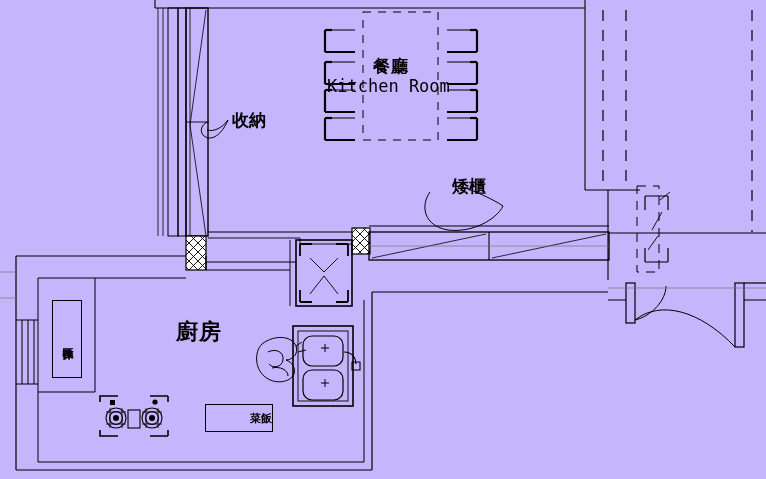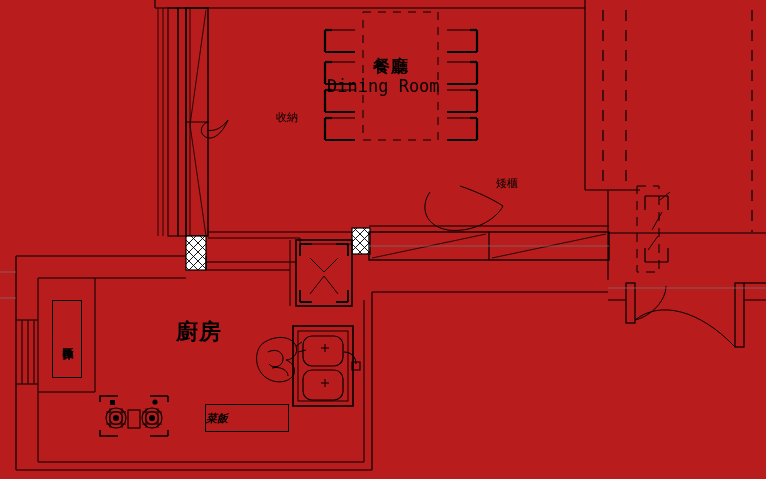--- a/index.html
+++ b/index.html
@@ -1,22 +1,22 @@
 <!DOCTYPE html>
 <html><head>
 <meta charset="utf-8">
 <style>
   html,body{margin:0;padding:0;background:#ffffff;}
   body{font-family:"Liberation Sans",sans-serif;}
-  #plan{position:relative;width:766px;height:479px;background:#b91c1c;overflow:hidden;}
+  #plan{position:relative;width:766px;height:479px;background:#c4b5fd;overflow:hidden;}
   #plan svg{position:absolute;left:0;top:0;}
   .lbl{position:absolute;color:#000;white-space:pre;line-height:1.05;}
   .room-cn{font-family:"DejaVu Sans",sans-serif;font-size:17px;font-weight:700;letter-spacing:1px;}
   .room-en{font-family:"DejaVu Sans Mono",monospace;font-size:17px;letter-spacing:0px;}
-  .note-cn{font-family:"DejaVu Sans",sans-serif;font-size:11px;font-weight:400;margin-left:44px;}
+  .note-cn{font-family:"DejaVu Sans",sans-serif;font-size:17px;font-weight:700;}
   .vert-cn{font-family:"DejaVu Sans",sans-serif;font-size:11px;font-weight:600;writing-mode:vertical-rl;text-orientation:upright;line-height:1.25;}
   .box-cn{font-family:"DejaVu Sans",sans-serif;font-size:11px;font-weight:600;}
 </style>
 </head>
 <body>
 
 <div id="plan">
 
   <svg width="766" height="479" viewBox="0 0 766 479">
     <defs>
@@ -227,28 +227,28 @@
 
     <g stroke="#000" stroke-width="1" fill="none">
       <path d="M228,120 C222,134 212,142 204,136 C198,131 203,122 209,122"></path>
       <path d="M228,120 C222,128 214,132 207,130"></path>
       <path d="M430,192 C420,206 424,226 448,230 C472,233 496,220 503,206"></path>
       <path d="M460,186 C478,192 494,200 503,206"></path>
     </g>
   </svg>
 
   <div class="lbl room-cn" style="left:373px;top:58px;">餐廳</div>
-  <div class="lbl room-en" style="left:327px;top:78px;">Dining Room</div>
+  <div class="lbl room-en" style="left:327px;top:78px;">Kitchen Room</div>
 
   <div class="lbl room-cn" style="left:176px;top:320px;font-size:22px;">廚房</div>
 
   <div class="lbl note-cn" style="left:232px;top:112px;">收納</div>
   <div class="lbl note-cn" style="left:452px;top:178px;">矮櫃</div>
 
   <div style="position:absolute;left:52px;top:300px;width:30px;height:78px;border:1px solid #000;box-sizing:border-box;display:flex;align-items:center;justify-content:center;">
     <span class="vert-cn">操作區</span>
   </div>
 
-  <div style="position:absolute;left:205px;top:404px;width:84px;height:28px;border:1px solid #000;box-sizing:border-box;display:flex;align-items:center;justify-content:flex-start;font-style:italic;">
+  <div style="position:absolute;left:205px;top:404px;width:68px;height:28px;border:1px solid #000;box-sizing:border-box;display:flex;align-items:center;justify-content:flex-end;">
     <span class="box-cn">菜飯</span>
   </div>
 
 </div>
 
 </body></html>

